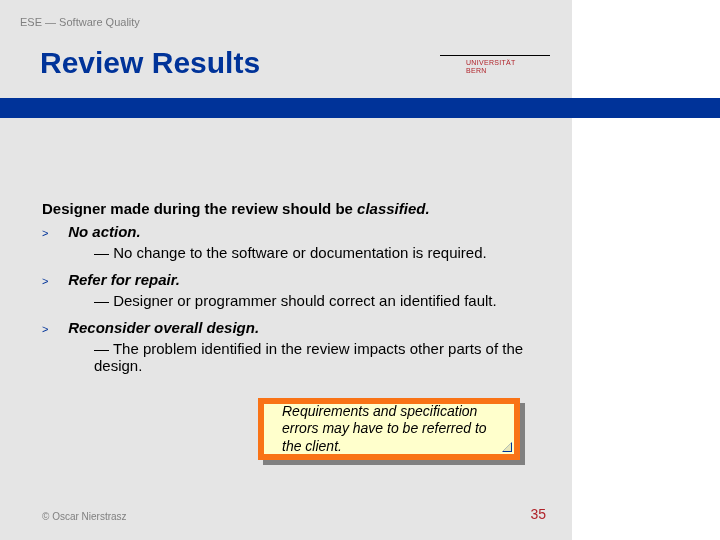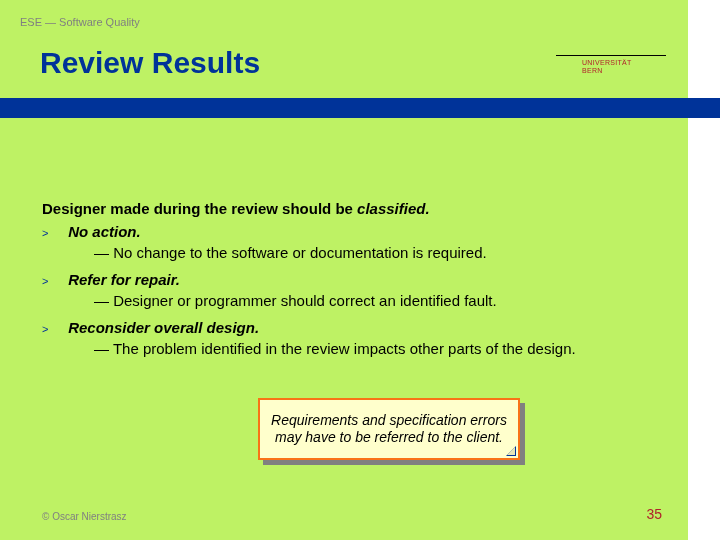--- a/index.html
+++ b/index.html
@@ -1,36 +1,36 @@
 <!DOCTYPE html>
 <html><head>
 <meta charset="utf-8">
 <style>
   * { margin: 0; padding: 0; box-sizing: border-box; }
   html, body { width: 720px; height: 540px; font-family: Arial, Helvetica, sans-serif; background: #fff; overflow: hidden; }
-  .slide { position: relative; width: 688px; height: 540px; background: #bef264; }
+  .slide { position: relative; width: 572px; height: 540px; background: #e5e5e5; }
   .header-text { position: absolute; top: 16px; left: 20px; color: #808080; font-size: 11px; }
   .logo { position: absolute; top: 8px; right: 22px; width: 110px; height: 85px; text-align: center; }
   .logo-corner { position: absolute; top: 0; right: 0; width: 46px; height: 46px; background: #fff; }
   .logo-u { font-family: Georgia, 'Times New Roman', serif; font-size: 28px; font-style: italic; color: #000; display: inline-block; }
   .logo-b { font-family: Georgia, 'Times New Roman', serif; font-size: 14px; font-style: italic; color: #000; vertical-align: super; }
   .logo-line { border-top: 1px solid #000; margin: 3px 0 3px 0; width: 100%; }
   .logo-text { font-size: 7px; color: #b0232a; letter-spacing: 0.3px; line-height: 1.2; text-align: left; padding-left: 26px; }
   .title { position: absolute; top: 46px; left: 40px; color: #003399; font-size: 30px; font-weight: bold; text-align: center; }
   .blue-bar { position: absolute; top: 98px; left: 0; width: 720px; height: 20px; background: #003399; }
   .body { position: absolute; top: 200px; left: 42px; right: 42px; font-size: 15px; color: #000; }
   .lead { font-weight: bold; margin-bottom: 6px; }
   .lead .em { font-style: italic; }
   .item { margin-bottom: 2px; }
   .chev { display: inline-block; width: 22px; color: #003399; font-size: 11px; vertical-align: middle; }
   .item-label { font-weight: bold; font-style: italic; }
   .sub { margin-left: 52px; margin-top: 4px; margin-bottom: 10px; font-size: 15px; }
   .callout-wrap { position: absolute; top: 398px; left: 258px; width: 270px; height: 66px; }
   .callout-shadow { position: absolute; top: 5px; left: 5px; width: 262px; height: 62px; background: #808080; }
-  .callout { position: absolute; top: 0; left: 0; width: 262px; height: 62px; background: #ffffcc; border: 2px solid #f97316; display: flex; align-items: center; justify-content: center; text-align: center; font-style: italic; font-size: 14px; line-height: 1.25; padding: 4px 0; }
+  .callout { position: absolute; top: 0; left: 0; width: 262px; height: 62px; background: #ffffcc; border: 6px solid #f97316; display: flex; align-items: center; justify-content: center; text-align: left; font-style: italic; font-size: 14px; line-height: 1.25; padding: 4px 18px; }
   .callout-fold { position: absolute; right: 2px; bottom: 2px; width: 0; height: 0; border-left: 10px solid transparent; border-bottom: 10px solid #003399; }
   .callout-fold2 { position: absolute; right: 3px; bottom: 3px; width: 0; height: 0; border-left: 8px solid transparent; border-bottom: 8px solid #e6e6b8; }
   .footer-left { position: absolute; bottom: 18px; left: 42px; color: #808080; font-size: 10px; }
   .footer-right { position: absolute; bottom: 18px; right: 26px; color: #b0232a; font-size: 14px; }
 </style>
 </head>
 <body>
 
 <div class="slide">
 

